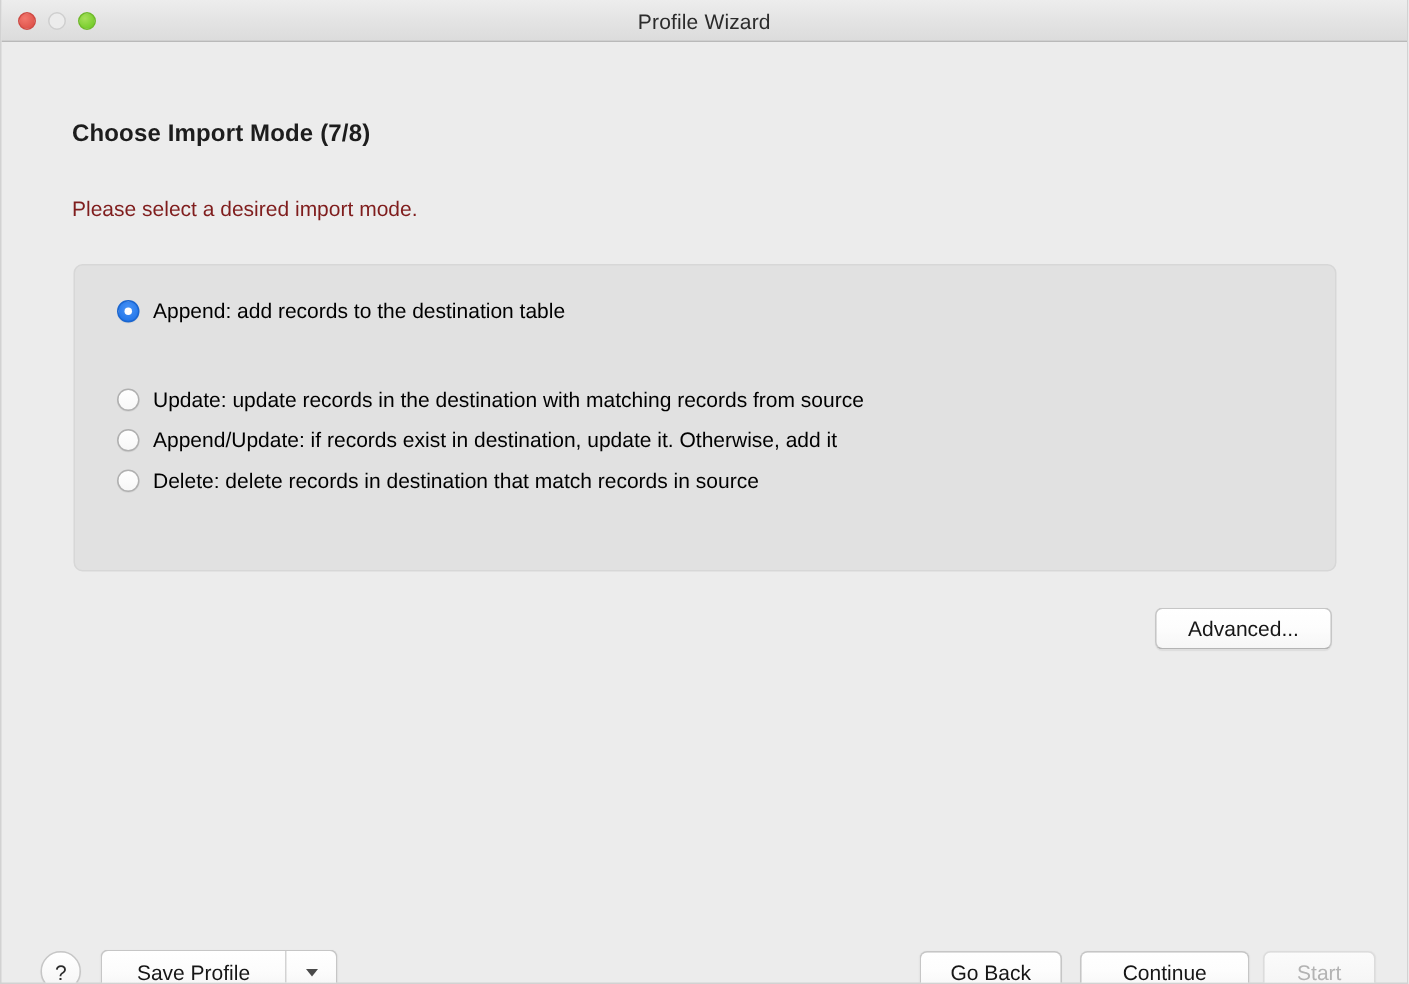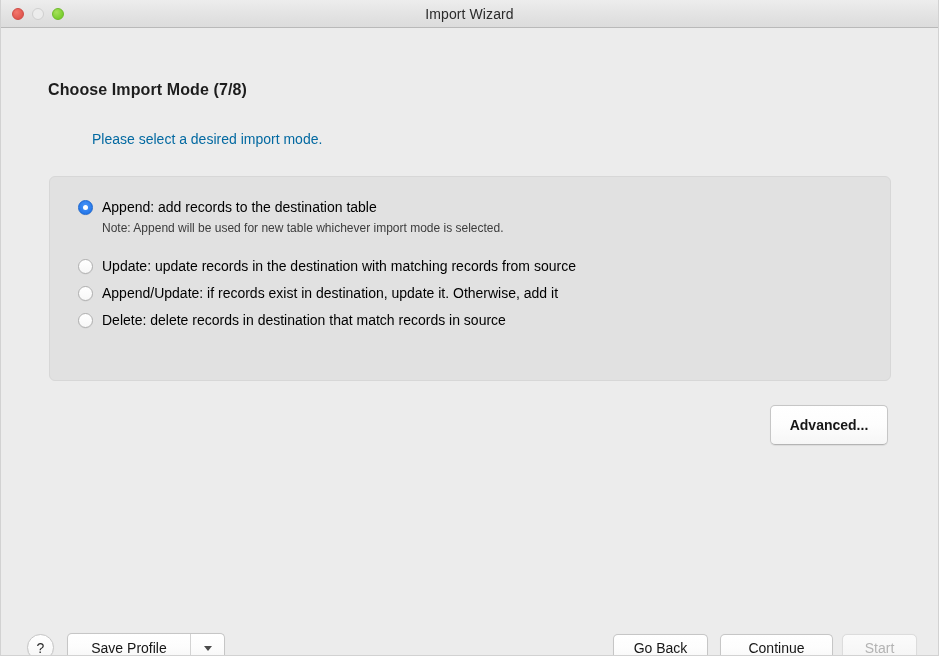--- a/index.html
+++ b/index.html
@@ -84,22 +84,21 @@
     font-size: 16px;
     font-weight: bold;
     color: #1d1d1d;
     letter-spacing: 0.1px;
   }
   .subtitle {
     position: absolute;
     left: 47px;
     top: 103px;
     font-size: 14px;
-    color: #0369a1;
-    margin-left: 44px;
+    color: #7f1d1d;
   }
 
   
   .group-label {
     position: absolute;
     left: 62px;
     top: 133px;
     font-size: 13px;
     color: #3a3a3a;
     margin-top: 18px;
@@ -186,22 +185,21 @@
     background: linear-gradient(to bottom, #fbfbfb, #f4f4f4);
     border-color: #dcdcdc;
     color: #b3b3b3;
   }
 
   .advanced-btn {
     position: absolute;
     left: 769px;
     top: 377px;
     width: 118px;
-    height: 40px;
-    font-weight: bold;
+    height: 28px;
   }
 
   
   .help-btn {
     position: absolute;
     left: 26px;
     top: 606px;
     width: 25px;
     height: 25px;
     border-radius: 50%;
@@ -280,37 +278,36 @@
 <body>
 
 <div class="window">
 
   <div class="titlebar">
     <div class="traffic">
       <div class="light red"></div>
       <div class="light yellow"></div>
       <div class="light green"></div>
     </div>
-    <div class="title">Import Wizard</div>
+    <div class="title">Profile Wizard</div>
   </div>
 
   <div class="content">
 
     <div class="heading">Choose Import Mode (7/8)</div>
     <div class="subtitle">Please select a desired import mode.</div>
 
     <div class="group-label">Import Mode</div>
 
     <div class="groupbox">
 
       <div class="radio-row" style="top:21px;">
         <span class="radio checked"></span>
         <span class="radio-text">
           <span class="radio-label">Append: add records to the destination table</span>
-          <span class="radio-note" style="display:block;">Note: Append will be used for new table whichever import mode is selected.</span>
         </span>
       </div>
 
       <div class="radio-row" style="top:80px;">
         <span class="radio"></span>
         <span class="radio-text">
           <span class="radio-label">Update: update records in the destination with matching records from source</span>
         </span>
       </div>
 

